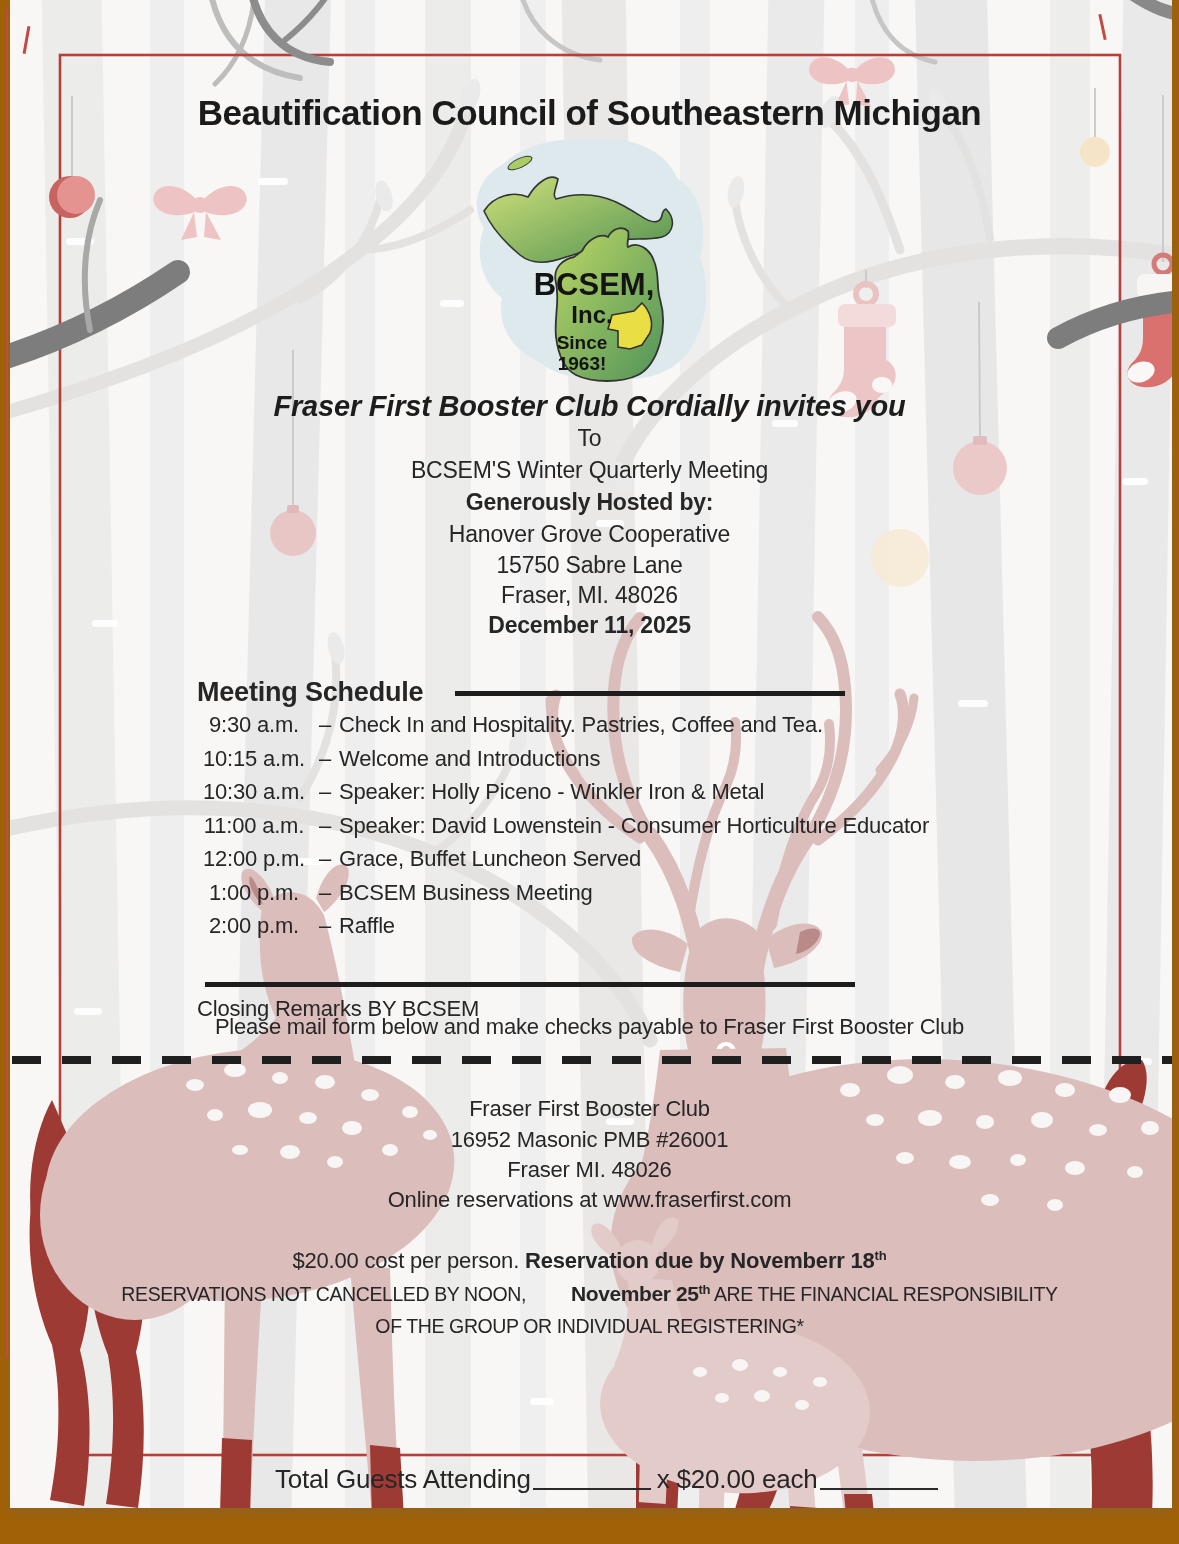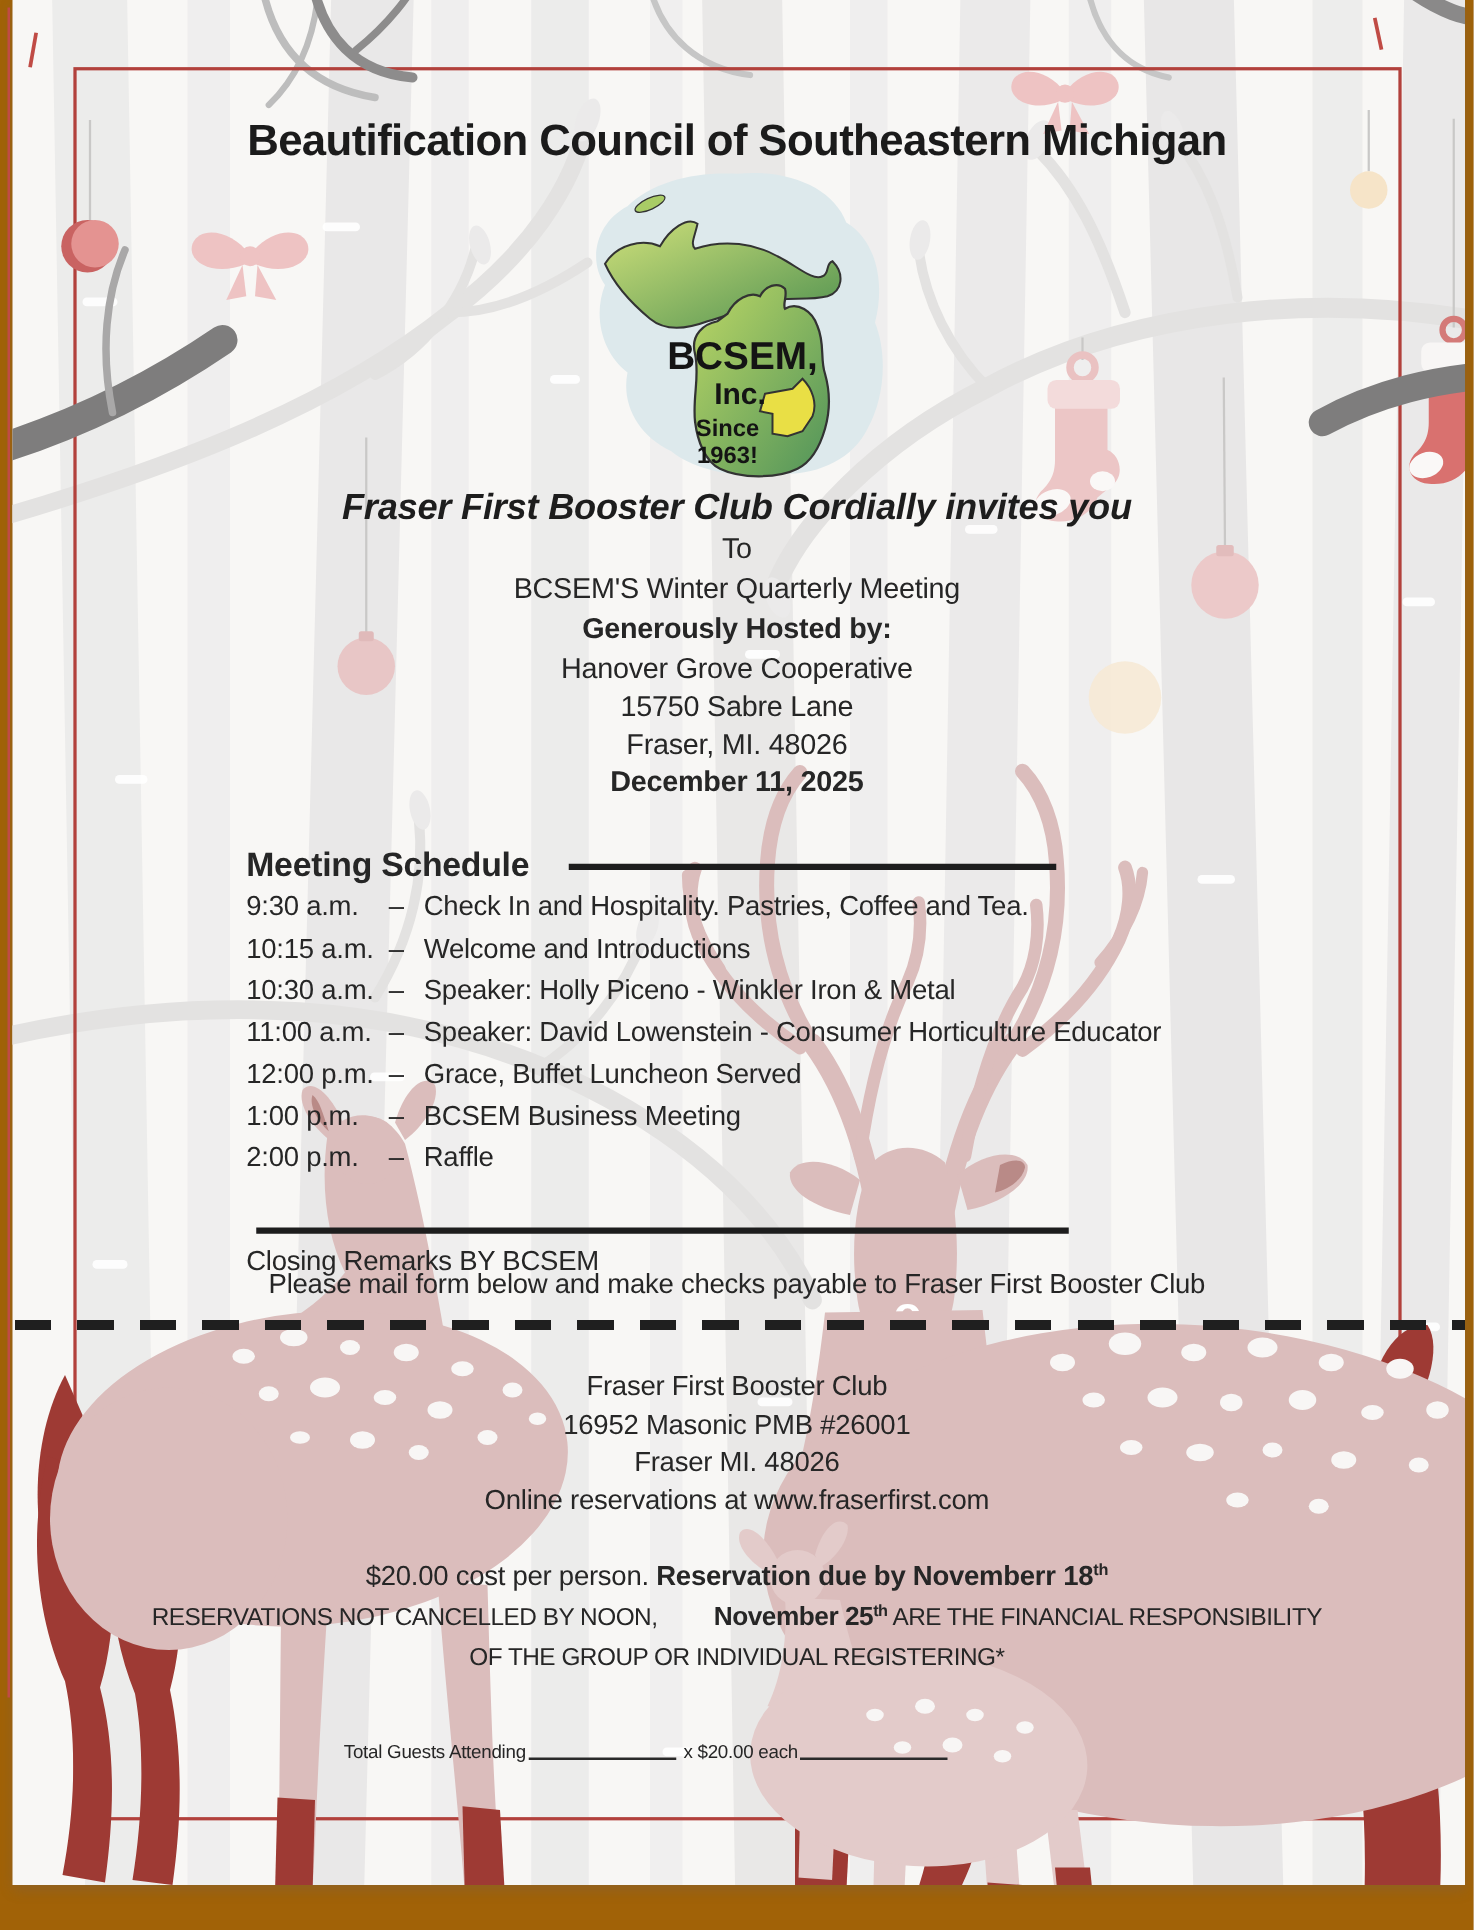--- a/index.html
+++ b/index.html
@@ -12,21 +12,21 @@
   .tick{position:absolute;width:3px;background:#c04b45;z-index:3;}
   .tick1{left:25px;top:26px;height:28px;transform:rotate(10deg);}
   .tick2{left:1101px;top:14px;height:26px;transform:rotate(-12deg);}
   .txt{position:absolute;z-index:4;color:#262626;letter-spacing:-0.2px;white-space:nowrap;}
   .ctr{left:0;width:1179px;text-align:center;}
   .title{font-size:35px;font-weight:bold;color:#1b1b1b;letter-spacing:-0.5px;}
   .invite{font-size:29px;font-weight:bold;font-style:italic;color:#1d1d1d;}
   .b22{font-size:23px;}
   .bold{font-weight:bold;}
   .rule{position:absolute;background:#1d1d1d;z-index:4;}
-  .sched{position:absolute;left:197px;top:712px;z-index:4;font-size:22px;color:#262626;letter-spacing:-0.2px;}
+  .sched{position:absolute;left:197px;top:712px;z-index:4;font-size:22px;color:#262626;letter-spacing:-0.2px;text-align:center;}
   .srow{display:flex;height:33.5px;align-items:flex-start;}
   .stime{width:114px;}
   .sdash{width:28px;}
   .dashline{position:absolute;left:12px;top:1056px;width:1160px;height:8px;z-index:4;
      background:repeating-linear-gradient(90deg,#1f1f1f 0 29px,transparent 29px 50px);}
   .caps{font-size:19.5px;letter-spacing:-0.4px;}
   sup.th{font-size:13px;font-weight:bold;vertical-align:super;line-height:0;}
   .blank{display:inline-block;width:118px;border-bottom:2.5px solid #2a2a2a;height:20px;
          vertical-align:baseline;margin:0 6px -2px 2px;}
 </style>
@@ -353,16 +353,16 @@
   <div class="dashline"></div>
 
   <div class="txt ctr" style="top:1096px;font-size:22px;">Fraser First Booster Club</div>
   <div class="txt ctr" style="top:1127px;font-size:22px;">16952 Masonic PMB #26001</div>
   <div class="txt ctr" style="top:1157px;font-size:22px;">Fraser MI. 48026</div>
   <div class="txt ctr" style="top:1187px;font-size:22px;">Online reservations at www.fraserfirst.com</div>
   <div class="txt ctr" style="top:1248px;font-size:22px;"><span>$20.00 cost per person. </span><span class="bold">Reservation due by Novemberr 18</span><sup class="th">th</sup></div>
   <div class="txt ctr caps" style="top:1282px;"><span>RESERVATIONS NOT CANCELLED BY NOON, </span><span class="bold" style="font-size:21px;margin-left:40px;">November 25</span><sup class="th">th</sup><span> ARE THE FINANCIAL RESPONSIBILITY</span></div>
   <div class="txt ctr caps" style="top:1315px;">OF THE GROUP OR INDIVIDUAL REGISTERING*</div>
 
-  <div class="txt" style="left:275px;top:1386px;font-size:15px;">
+  <div class="txt" style="left:275px;top:1464px;font-size:26px;">
     <span>Total Guests Attending</span><span class="blank"></span><span>x $20.00 each</span><span class="blank"></span>
   </div>
 </div>
 
 </body></html>

